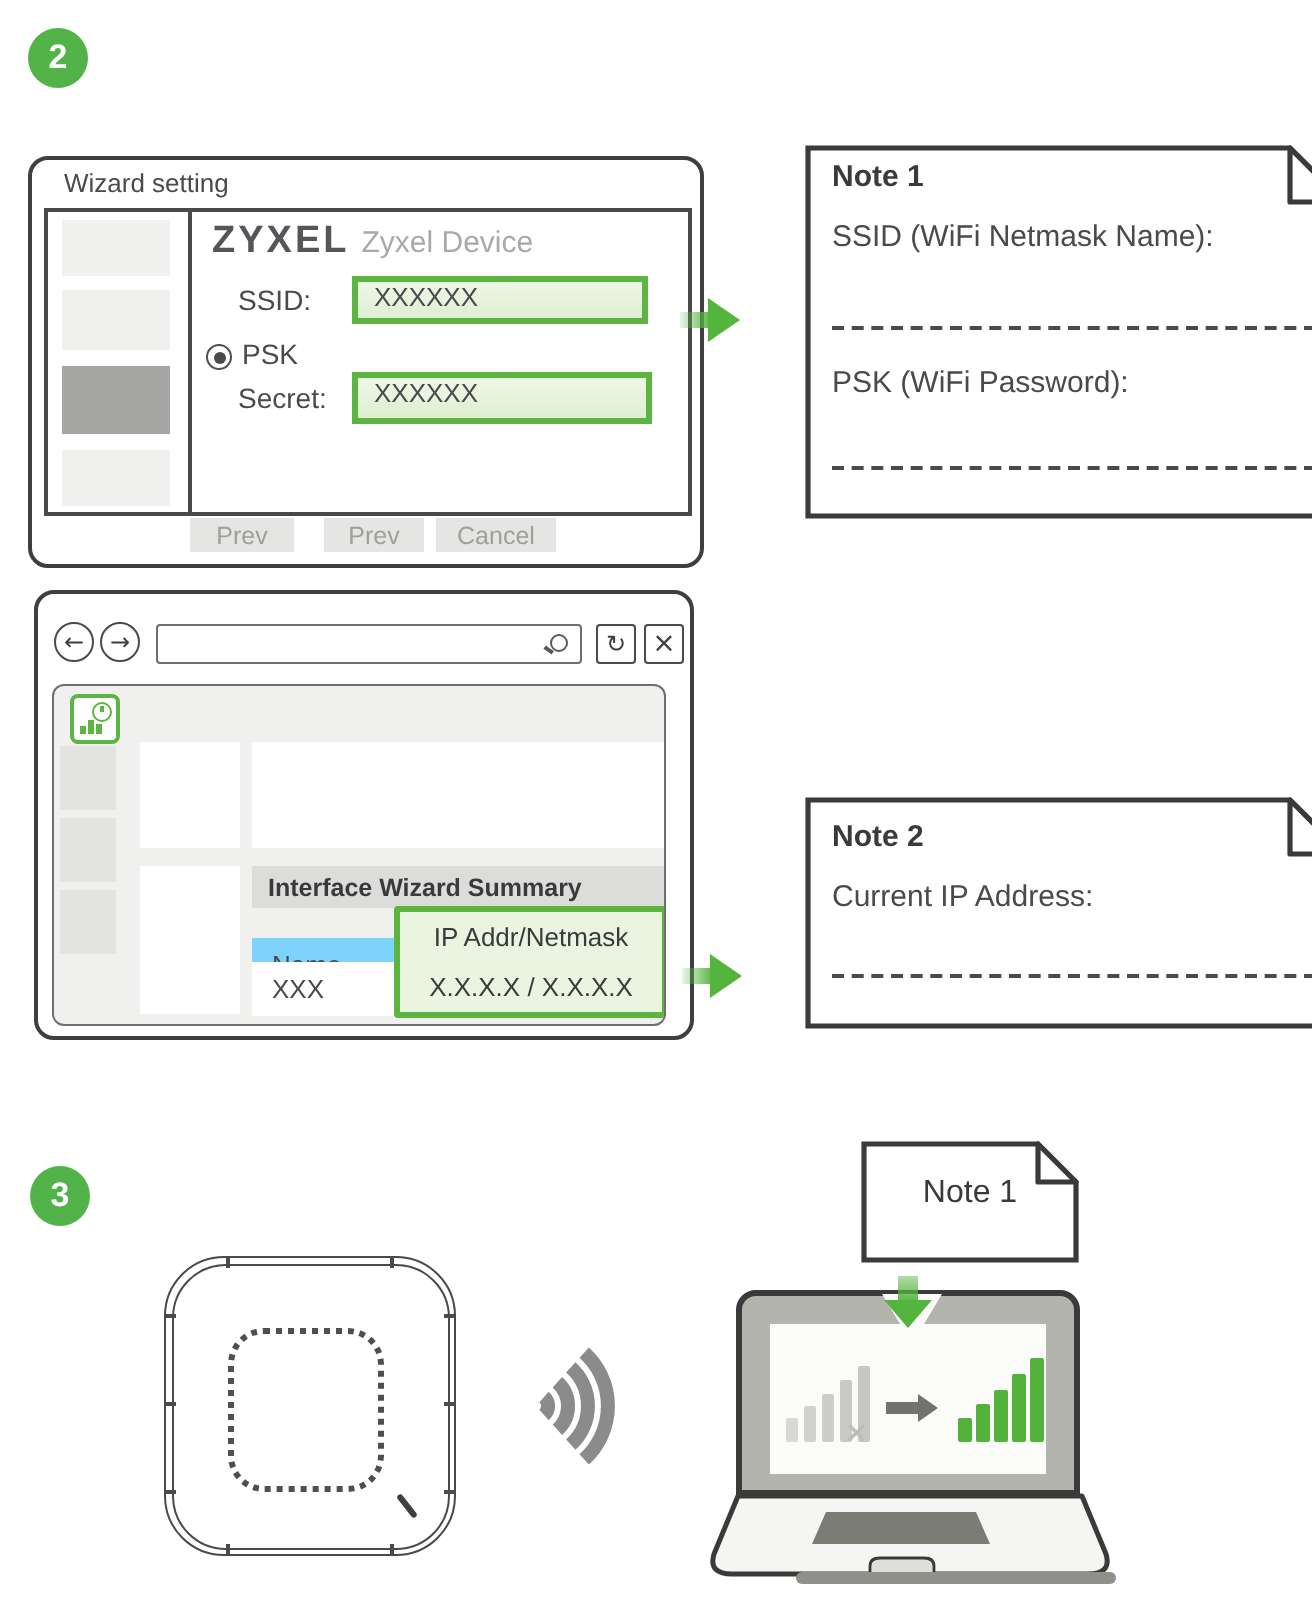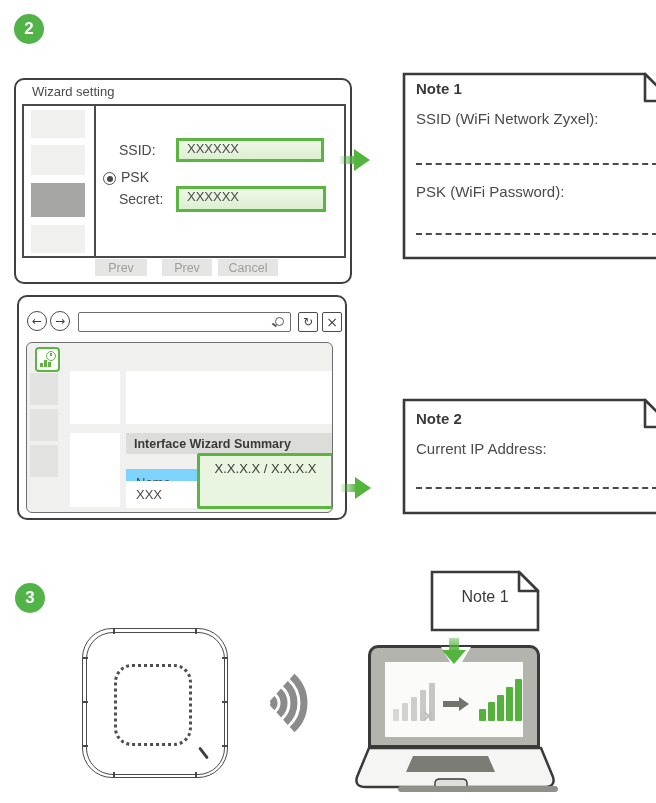--- a/index.html
+++ b/index.html
@@ -116,20 +116,23 @@
 
   <div class="window" style="left:14px;top:62px;width:334px;height:202px;margin-top:16px;">
     <div class="wiz-title">Wizard setting</div>
     <div class="wiz-inner">
       <div class="wiz-divider"></div>
       <div class="side-block" style="top:4px;height:28px;"></div>
       <div class="side-block" style="top:39px;height:30px;"></div>
       <div class="side-block dark" style="top:77px;height:34px;"></div>
       <div class="side-block" style="top:119px;height:28px;"></div>
 
+      <div class="brand-row">
+        <span class="brand">ZYXEL</span><span class="brand-suffix">Zyxel Device</span>
+      </div>
 
       <div class="wiz-label" style="left:95px;top:36px;">SSID:</div>
       <div class="green-input" style="left:152px;top:32px;width:148px;height:24px;">
         <span>XXXXXX</span>
       </div>
 
       <div class="radio" style="left:79px;top:66px;"></div>
       <div class="wiz-label" style="left:97px;top:63px;">PSK</div>
 
       <div class="wiz-label" style="left:95px;top:85px;">Secret:</div>
@@ -146,21 +149,21 @@
     <div class="tail"></div>
     <div class="head"></div>
   </div>
 
   <div class="note" style="left:370px;top:72px;width:272px;height:188px;">
     <svg width="272" height="188" viewBox="0 0 272 188">
       <path d="M2,2 H243 L270,29 V186 H2 Z" fill="#ffffff" stroke="#3a3a3a" stroke-width="2.6" stroke-linejoin="miter"></path>
       <path d="M243,2 L243,29 L270,29 Z" fill="#ffffff" stroke="#3a3a3a" stroke-width="2.6" stroke-linejoin="round"></path>
     </svg>
     <div class="note-title" style="top:8px;">Note 1</div>
-    <div class="note-line" style="top:38px;">SSID (WiFi Network Zyxel):</div>
+    <div class="note-line" style="top:38px;">SSID (WiFi Netmask Name):</div>
     <div class="note-dash" style="top:91px;"></div>
     <div class="note-line" style="top:111px;">PSK (WiFi Password):</div>
     <div class="note-dash" style="top:161px;"></div>
   </div>
 
   <div class="window" style="left:17px;top:295px;width:326px;height:221px;">
     <div class="tb-circle" style="left:8px;top:14px;">
       <span class="glyph">←</span>
     </div>
     <div class="tb-circle" style="left:31px;top:14px;">
@@ -190,20 +193,21 @@
       <div class="mini-side" style="top:102px;"></div>
 
       <div class="white-box" style="left:43px;top:28px;width:50px;height:53px;"></div>
       <div class="white-box" style="left:99px;top:28px;width:206px;height:53px;"></div>
       <div class="white-box" style="left:43px;top:90px;width:50px;height:74px;"></div>
 
       <div class="tbl-band">Interface Wizard Summary</div>
       <div class="tbl-cell" style="top:126px;background:#7dd3fc;">Name</div>
       <div class="tbl-cell" style="top:138px;background:#ffffff;">XXX</div>
       <div class="green-box">
+        <div class="r">IP Addr/Netmask</div>
         <div class="r">X.X.X.X / X.X.X.X</div>
       </div>
     </div>
   </div>
 
   <div class="arrow-right" style="left:341px;top:477px;">
     <div class="tail"></div>
     <div class="head"></div>
   </div>
 

